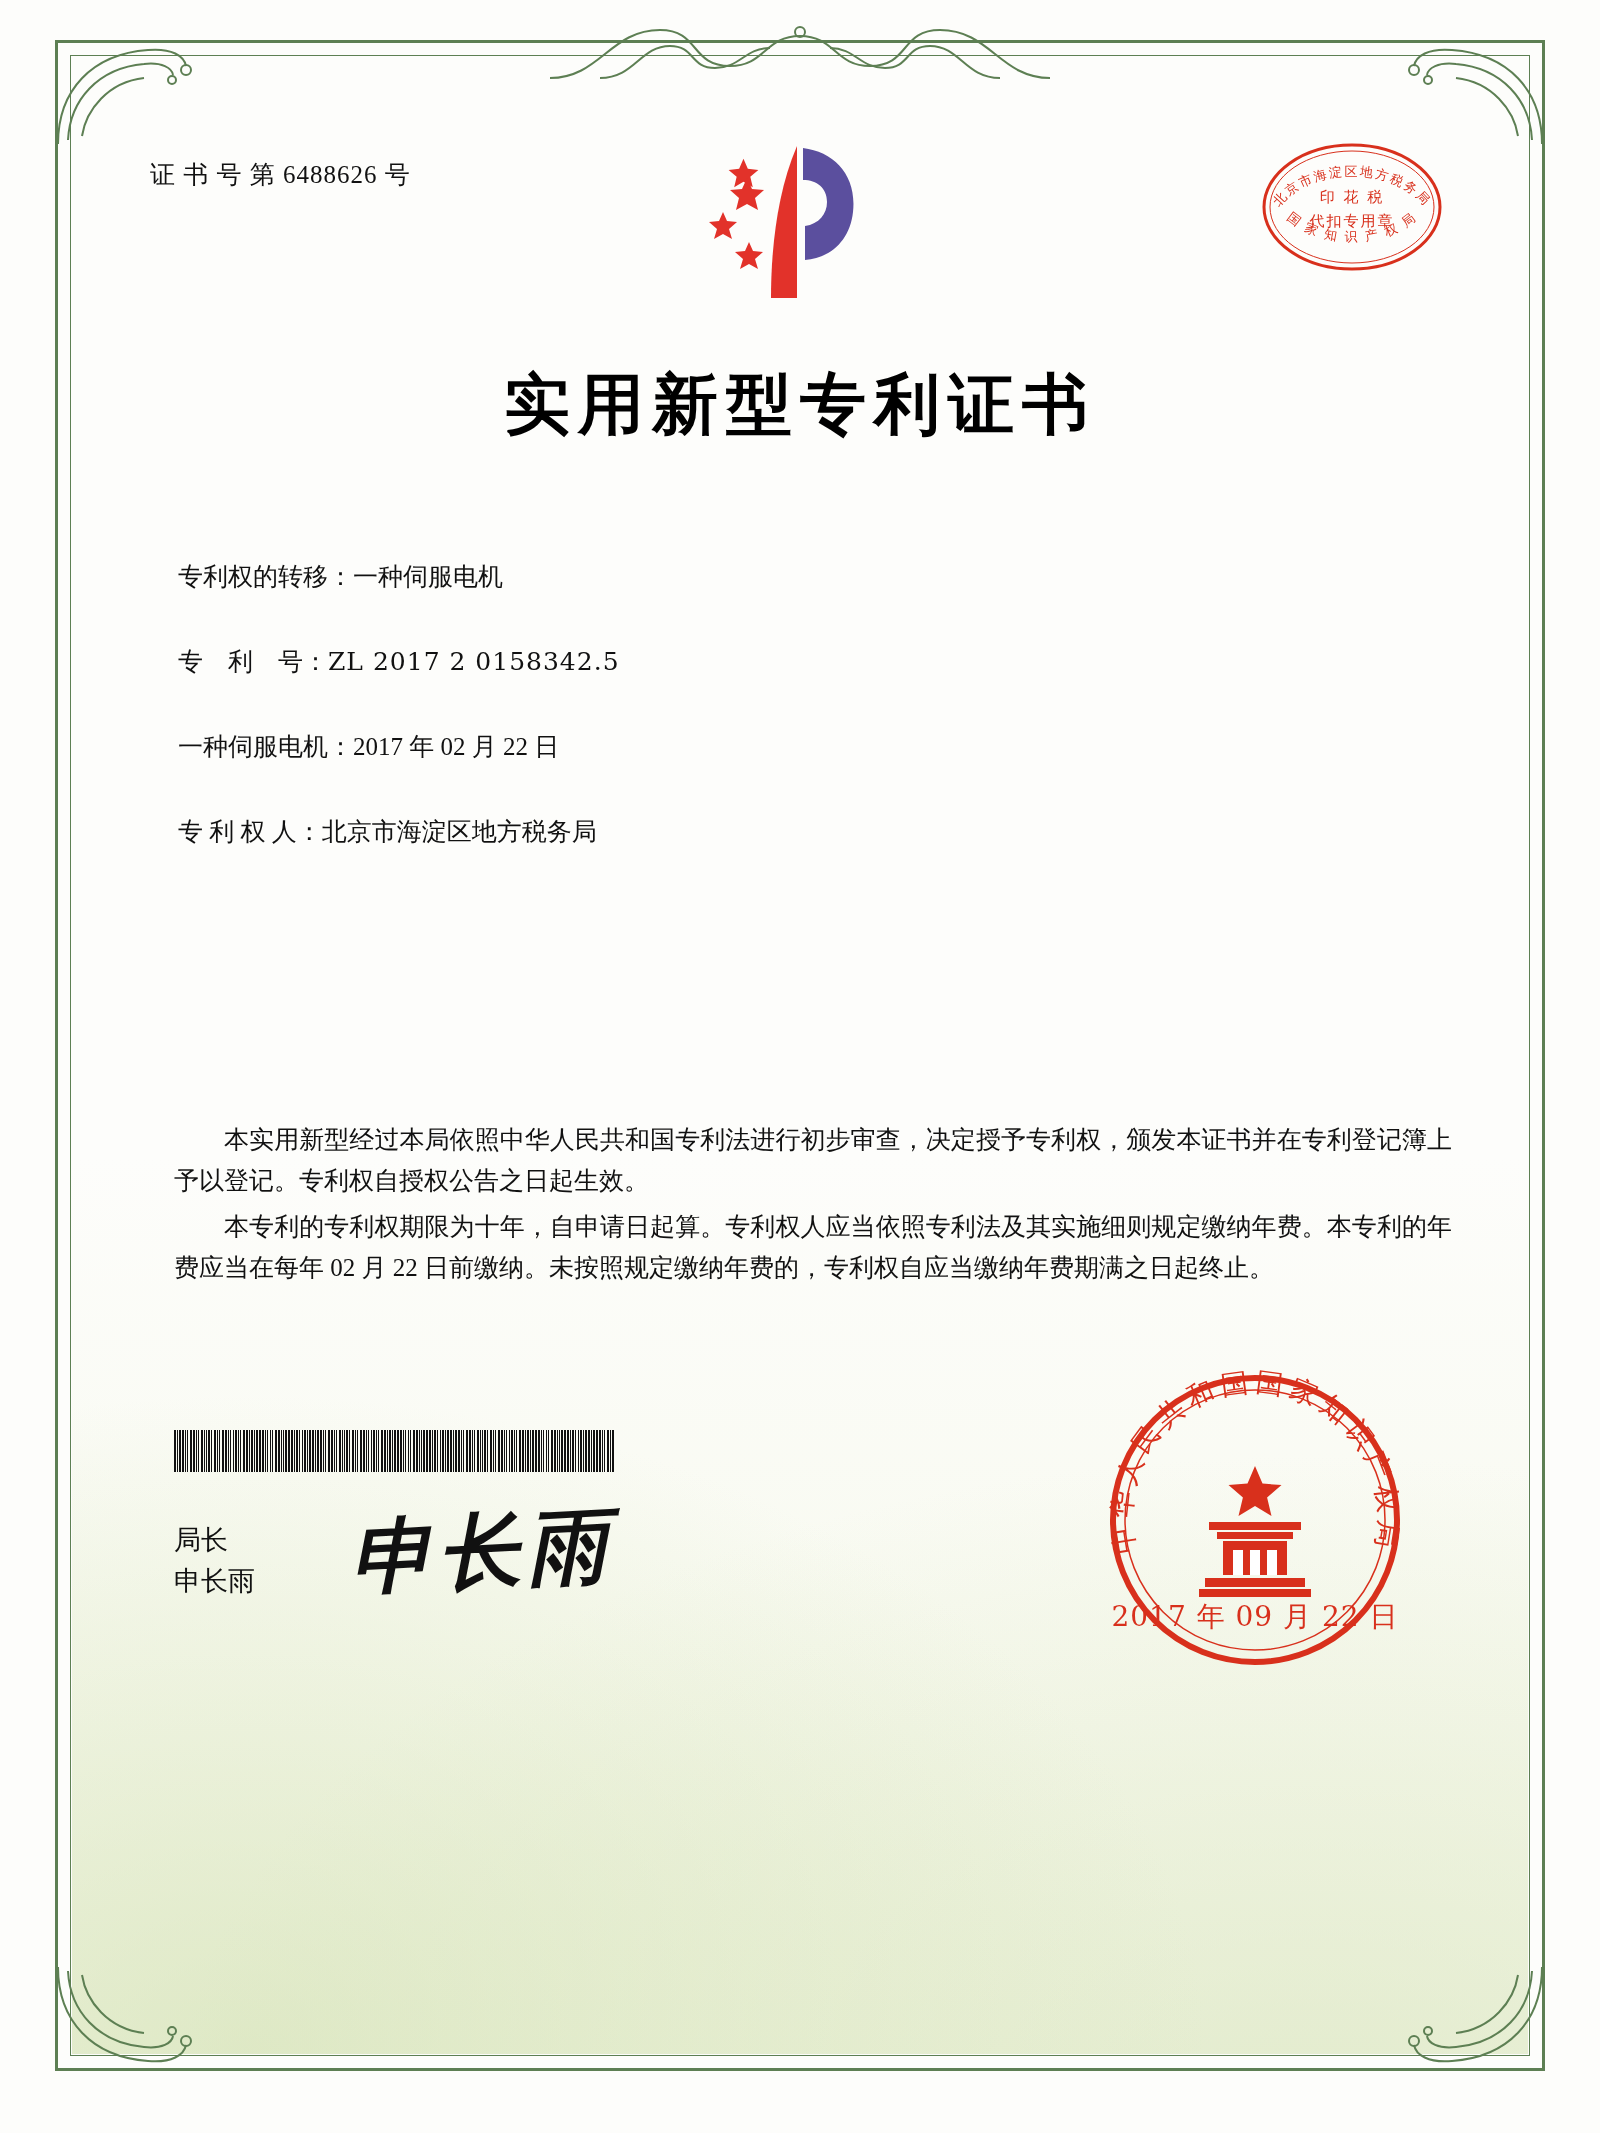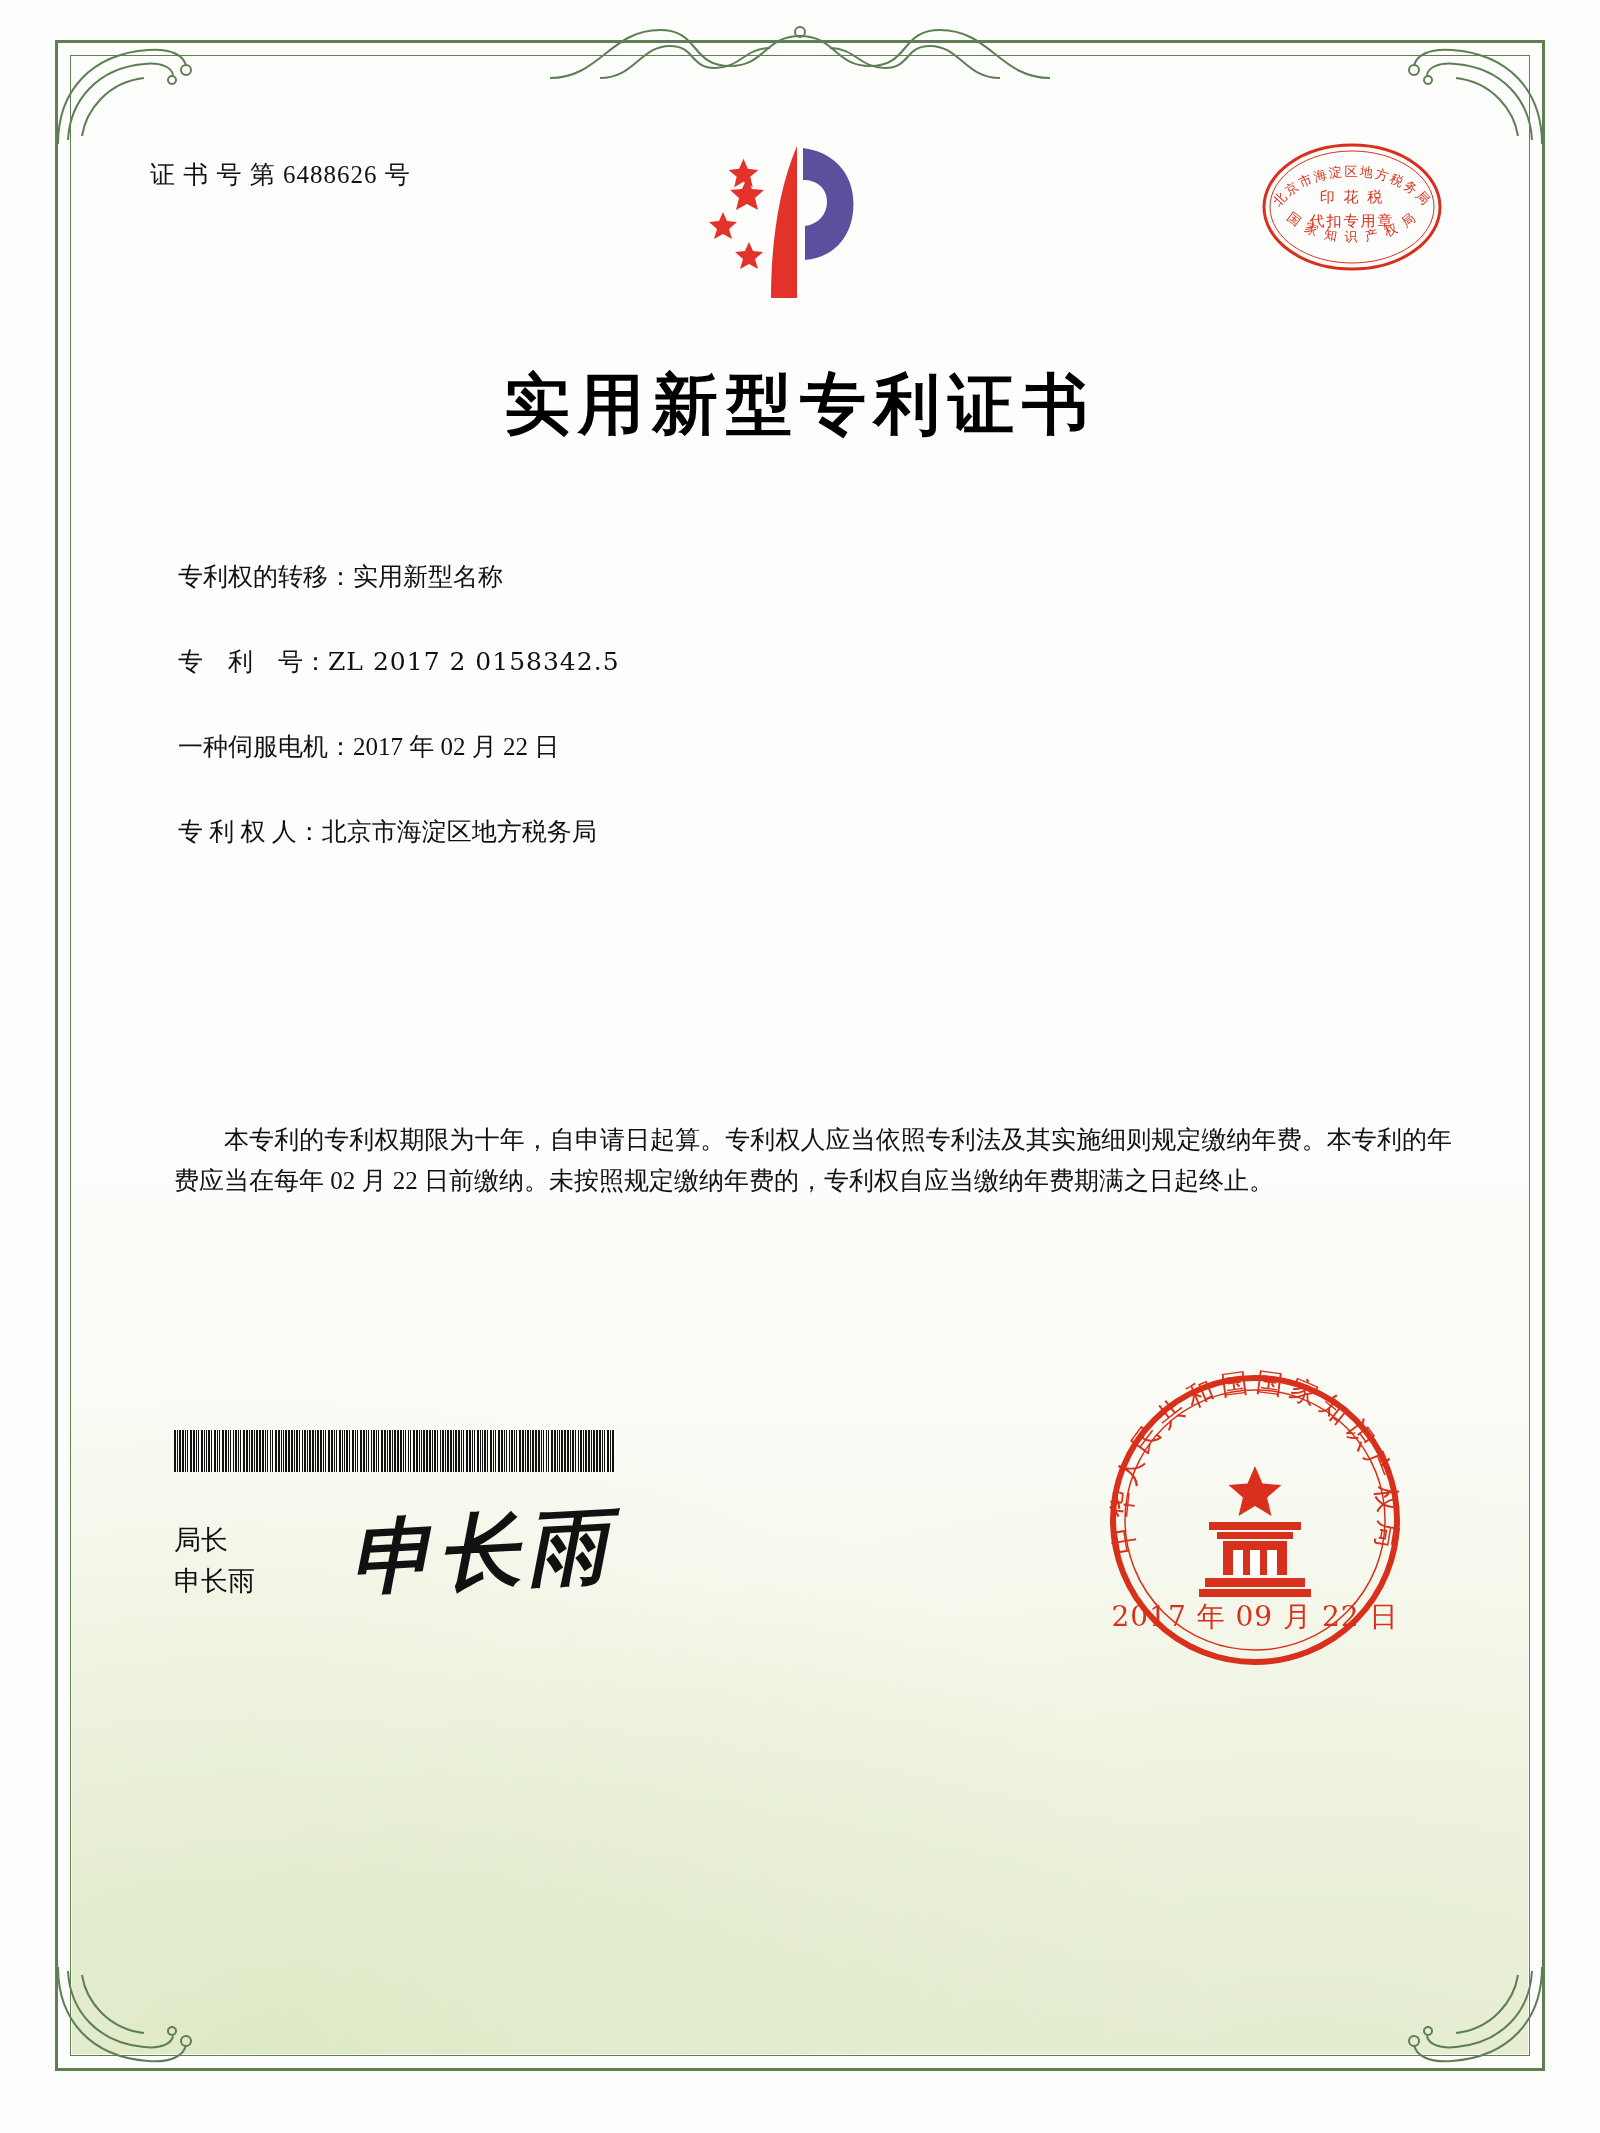--- a/index.html
+++ b/index.html
@@ -332,34 +332,35 @@
         </text>
         <text x="107" y="62" font-size="15" fill="#d8301c" text-anchor="middle" font-family="'DejaVu Sans','Liberation Sans',sans-serif" letter-spacing="2">印 花 税</text>
         <text x="107" y="86" font-size="15" fill="#d8301c" text-anchor="middle" font-family="'DejaVu Sans','Liberation Sans',sans-serif" letter-spacing="2">代扣专用章</text>
       </svg>
     </div>
 
     <div class="title">实用新型专利证书</div>
 
     <div class="fields">
       <div class="field-row">
-        <span class="field-label">专利权的转移：</span><span class="field-value">实用新型名称</span>
+        <span class="field-label">专利权的转移：</span><span class="field-value">一种伺服电机</span>
       </div>
       <div class="field-row">
         <span class="field-label">专　利　号：</span><span class="field-value mono">ZL 2017 2 0158342.5</span>
       </div>
       <div class="field-row">
         <span class="field-label">一种伺服电机：</span><span class="field-value">2017 年 02 月 22 日</span>
       </div>
       <div class="field-row">
         <span class="field-label">专 利 权 人：</span><span class="field-value">北京市海淀区地方税务局</span>
       </div>
     </div>
 
     <div class="paragraphs">
+      <p>本实用新型经过本局依照中华人民共和国专利法进行初步审查，决定授予专利权，颁发本证书并在专利登记簿上予以登记。专利权自授权公告之日起生效。</p>
       <p>本专利的专利权期限为十年，自申请日起算。专利权人应当依照专利法及其实施细则规定缴纳年费。本专利的年费应当在每年 02 月 22 日前缴纳。未按照规定缴纳年费的，专利权自应当缴纳年费期满之日起终止。</p>
     </div>
 
     <div class="barcode">
         <i style="width:3px;background:#111"></i>
         <i style="width:1.6px;background:transparent"></i>
         <i style="width:1.4px;background:#111"></i>
         <i style="width:2.4px;background:transparent"></i>
         <i style="width:3px;background:#111"></i>
         <i style="width:1.6px;background:transparent"></i>

